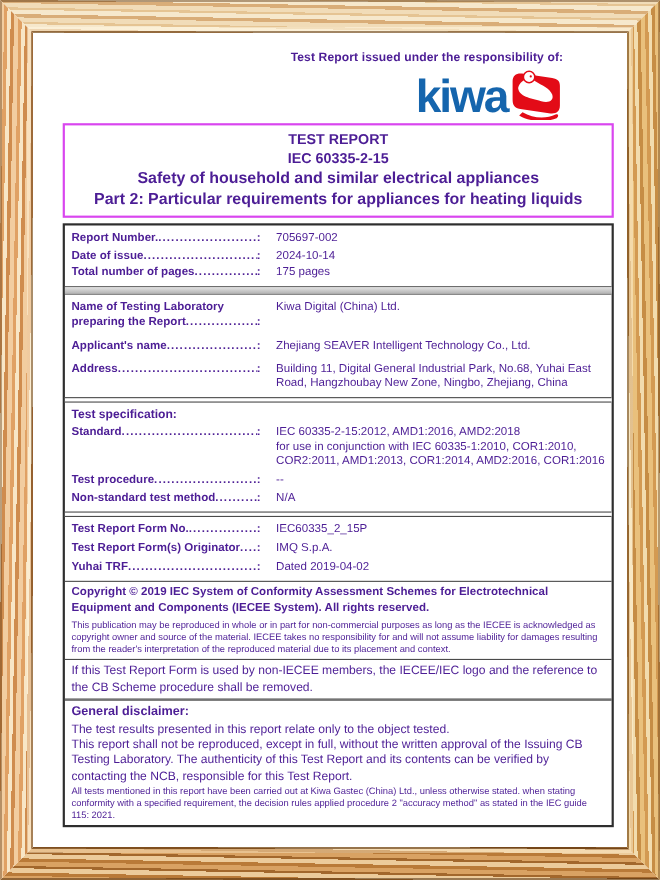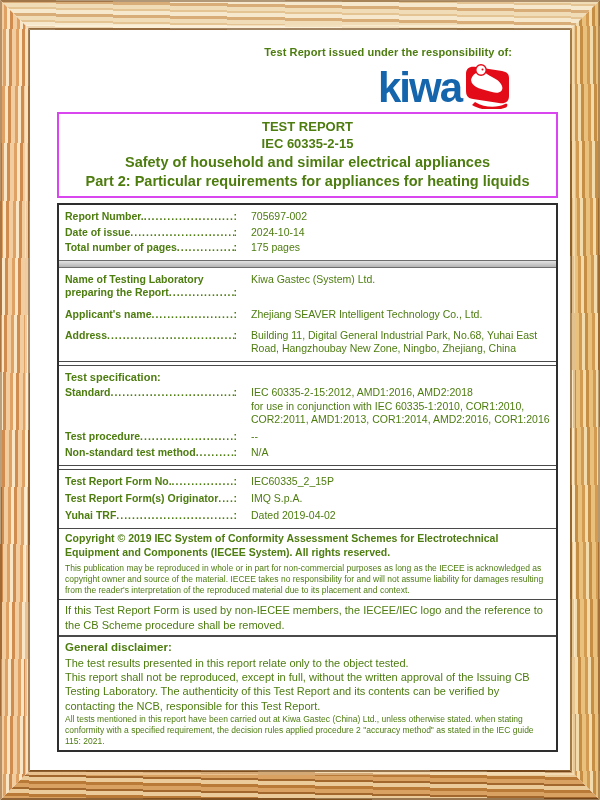--- a/index.html
+++ b/index.html
@@ -28,21 +28,21 @@
       repeating-linear-gradient(91deg,#f2cda0 0 4px,#e0a164 4px 7px,#f8e6c6 7px 10px,#cf8c4e 10px 13px);}
   .wood-right{left:570px;top:0;width:30px;height:800px;
     clip-path:polygon(30px 0,30px 800px,0 770px,0 30px);
     background:
       linear-gradient(270deg,rgba(92,53,15,.4) 0 2px,rgba(0,0,0,0) 2px),
       linear-gradient(90deg,rgba(92,53,15,.5) 0 2px,rgba(255,244,216,.5) 2px 5px,rgba(0,0,0,0) 5px),
       repeating-linear-gradient(89deg,#e9c07c 0 4px,#d39a52 4px 7px,#f2dcae 7px 10px,#c68d45 10px 13px);}
 
   
   #paper{position:absolute;left:30px;top:30px;width:540px;height:740px;
-    background:#fff;overflow:hidden;color:#4d7c0f;text-decoration:underline;}
+    background:#fff;overflow:hidden;color:#4c1d95;text-decoration:underline;}
   #doc{position:absolute;left:27px;top:0;width:501px;}
 
   .issued{margin-top:16px;padding-right:46px;text-align:right;
     font-size:11px;font-weight:bold;letter-spacing:.1px;}
   .logo-row{display:flex;justify-content:flex-end;padding-right:48px;margin-top:5px;height:46px;}
 
   
   .title-box{margin-top:3px;border:2px solid #d946ef;text-align:center;
     padding:5px 4px 6px 4px;font-weight:bold;line-height:1.3;}
   .t-sm{font-size:13px;}
@@ -139,21 +139,21 @@
         <div class="sec">
           <div class="row" style="margin-bottom:9px;">
             <div class="lbl-2line">
               <div class="lbl-text">Name of Testing Laboratory</div>
               <div class="lbl-flex">
                   <span class="lbl-text">preparing the Report</span>
                   <span class="dots">..................................................................................................</span>
                   <span>:</span>
                 </div>
             </div>
-            <div class="val">Kiwa Gastec (System) Ltd.</div>
+            <div class="val">Kiwa Digital (China) Ltd.</div>
           </div>
           <div class="row" style="margin-bottom:8px;">
             <div class="lbl">
                 <span class="lbl-text">Applicant's name</span>
                 <span class="dots">..................................................................................................</span>
                 <span>:</span>
               </div>
             <div class="val">Zhejiang SEAVER Intelligent Technology Co., Ltd.</div>
           </div>
           <div class="row">

